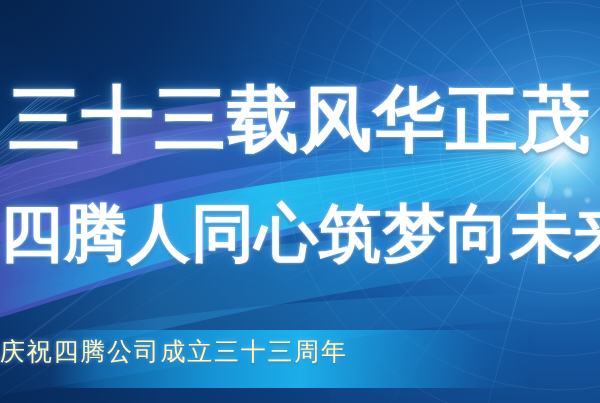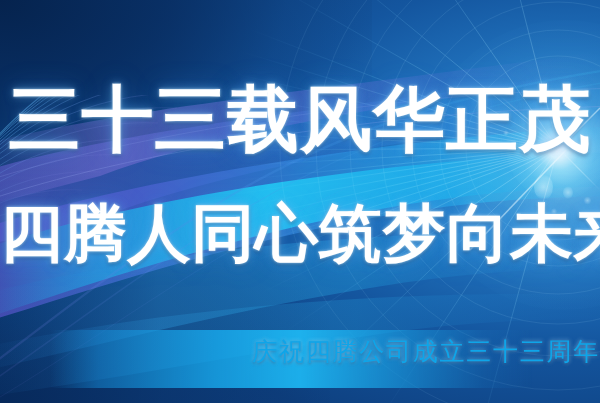--- a/index.html
+++ b/index.html
@@ -83,22 +83,22 @@
        0 0 3px rgba(190,230,255,.85),
        0 0 10px rgba(110,195,255,.55),
        0 0 26px rgba(60,150,240,.40),
        0 2px 4px rgba(4,28,66,.55);
   }
   #title1{top:60px;font-size:72px;line-height:74px;margin-top:22px;}
   #title2{top:196px;font-size:63px;line-height:74px;}
 
   .subtitle{
     position:absolute;left:0;width:600px;top:336px;
-    text-align:right;
-    color:#0ea5e9;
+    text-align:left;
+    color:#fef9c3;
     font-size:25px;line-height:32px;
     font-family:"Liberation Serif","DejaVu Serif",serif;
     font-weight:400;
     letter-spacing:.07em;
     white-space:nowrap;
     text-shadow:0 0 4px rgba(170,225,255,.75),0 1px 3px rgba(6,40,90,.6);
   }
 </style>
 </head>
 <body>

